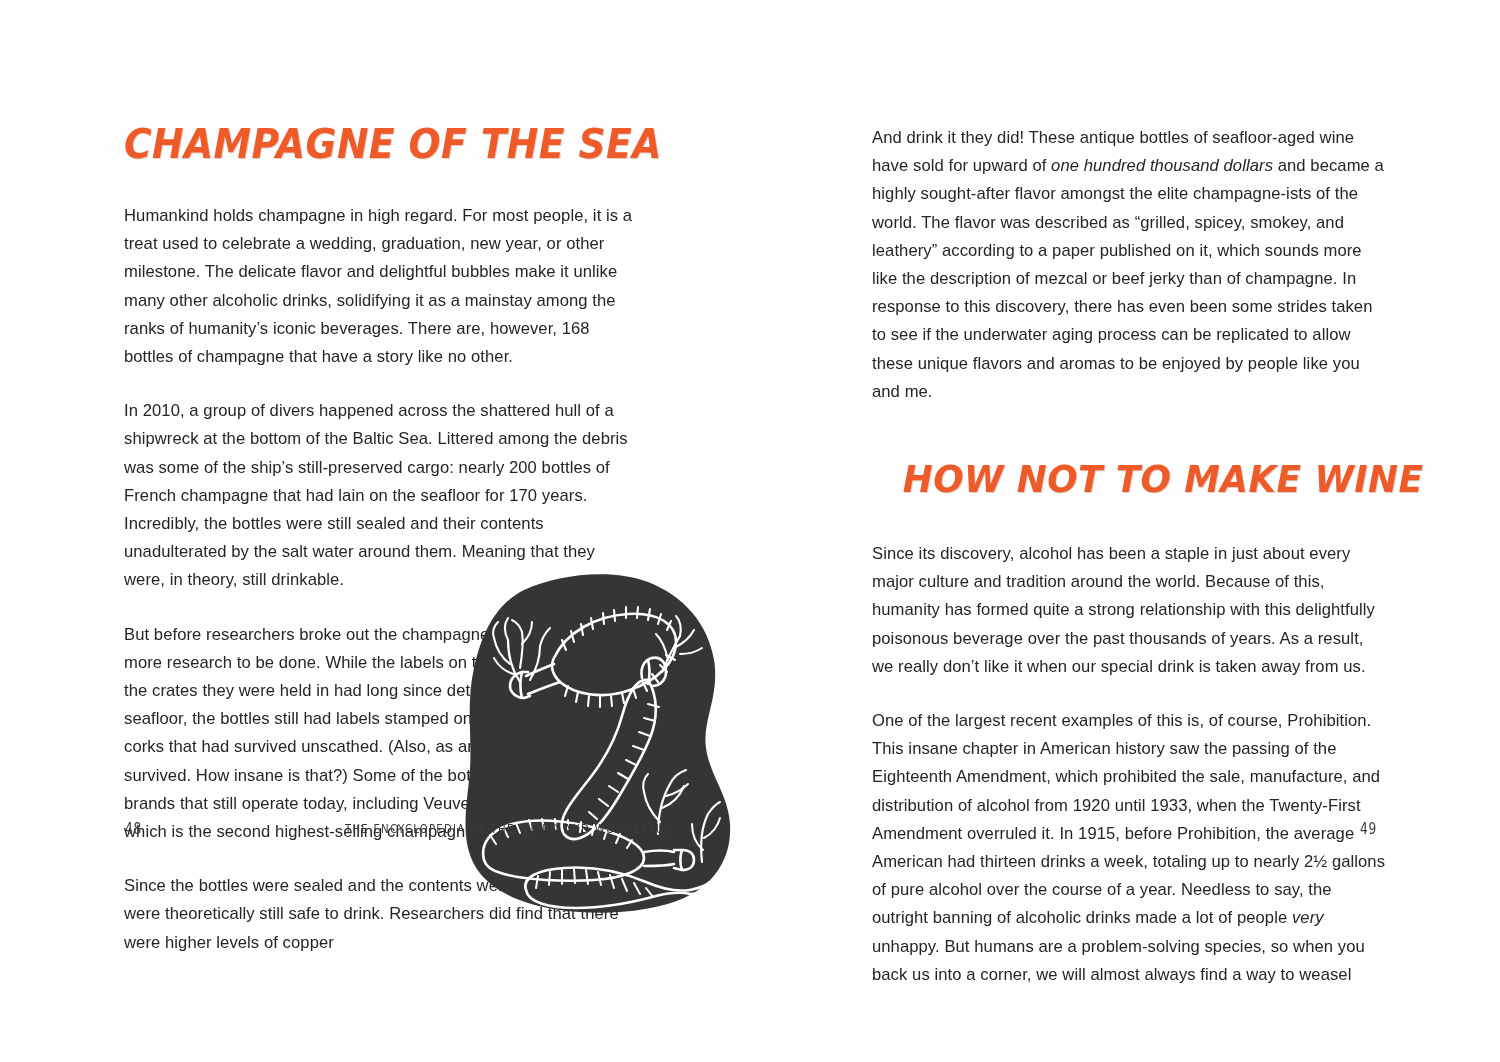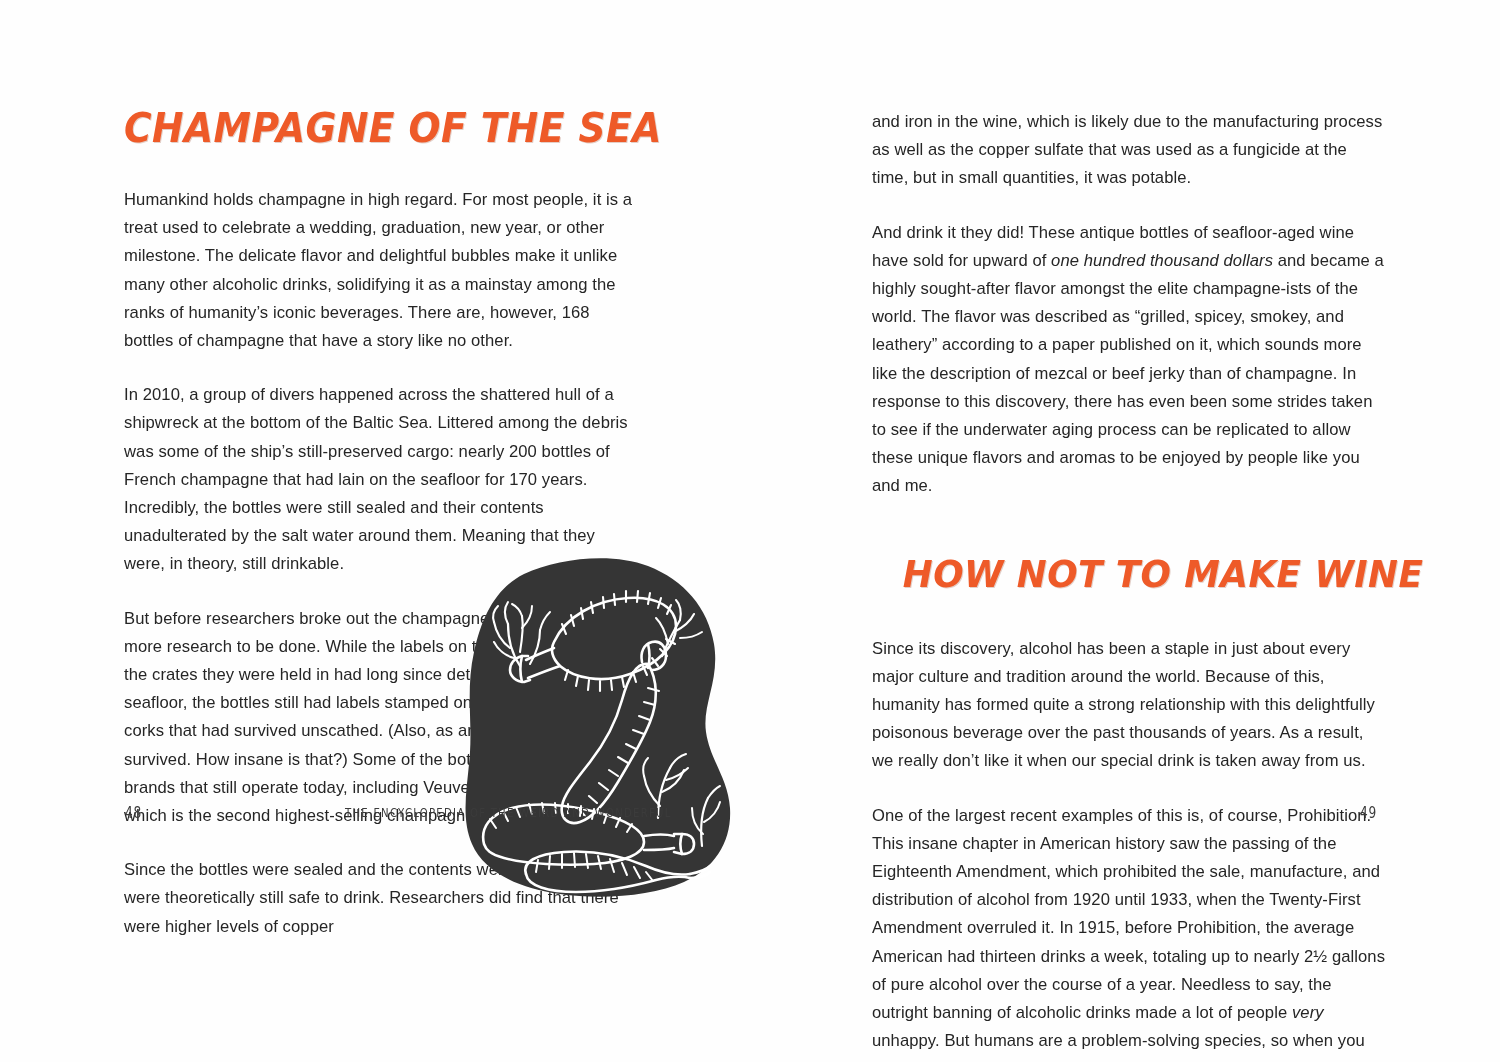--- a/index.html
+++ b/index.html
@@ -19,21 +19,21 @@
   .spread {
     position: relative;
     width: 1500px;
     height: 1062px;
     background: #fefefe;
   }
 
   
   .page {
     position: absolute;
-    top: 0;
+    top: 16px;
     height: 872px;
   }
   .page-left  { left: 0;    width: 750px; }
   .page-right { left: 750px; width: 750px; }
 
   .col {
     position: absolute;
     top: 108px;
   }
   .col-left  { left: 124px; width: 512px; }
@@ -287,21 +287,20 @@
 
     <div class="folio" id="folio-left">48</div>
 
     <div class="footer" id="running-head-left">THE ENCYCLOPEDIA OF THE WEIRD AND WONDERFUL</div>
   </div>
 
   <div class="page page-right">
 
     <div class="col col-right">
 
-      <p class="body">and iron in the wine, which is likely due to the manufacturing process as well as the copper sulfate that was used as a fungicide at the time, but in small quantities, it was potable.</p>
 
       <p class="body"><span>And drink it they did! These antique bottles of seafloor-aged wine have sold for upward of </span><em>one hundred thousand dollars</em><span> and became a highly sought-after flavor amongst the elite champagne-ists of the world. The flavor was described as “grilled, spicey, smokey, and leathery” according to a paper published on it, which sounds more like the description of mezcal or beef jerky than of champagne. In response to this discovery, there has even been some strides taken to see if the underwater aging process can be replicated to allow these unique flavors and aromas to be enjoyed by people like you and me.</span></p>
 
       <h1 class="chapter-head right-aligned" id="heading-wine">HOW NOT TO MAKE WINE</h1>
 
       <p class="body">Since its discovery, alcohol has been a staple in just about every major culture and tradition around the world. Because of this, humanity has formed quite a strong relationship with this delightfully poisonous beverage over the past thousands of years. As a result, we really don’t like it when our special drink is taken away from us.</p>
 
       <p class="body"><span>One of the largest recent examples of this is, of course, Prohibition. This insane chapter in American history saw the passing of the Eighteenth Amendment, which prohibited the sale, manufacture, and distribution of alcohol from 1920 until 1933, when the Twenty-First Amendment overruled it. In 1915, before Prohibition, the average American had thirteen drinks a week, totaling up to nearly 2½ gallons of pure alcohol over the course of a year. Needless to say, the outright banning of alcoholic drinks made a lot of people </span><em>very</em><span> unhappy. But humans are a problem-solving species, so when you back us into a corner, we will almost always find a way to weasel</span></p>
 
     </div>

